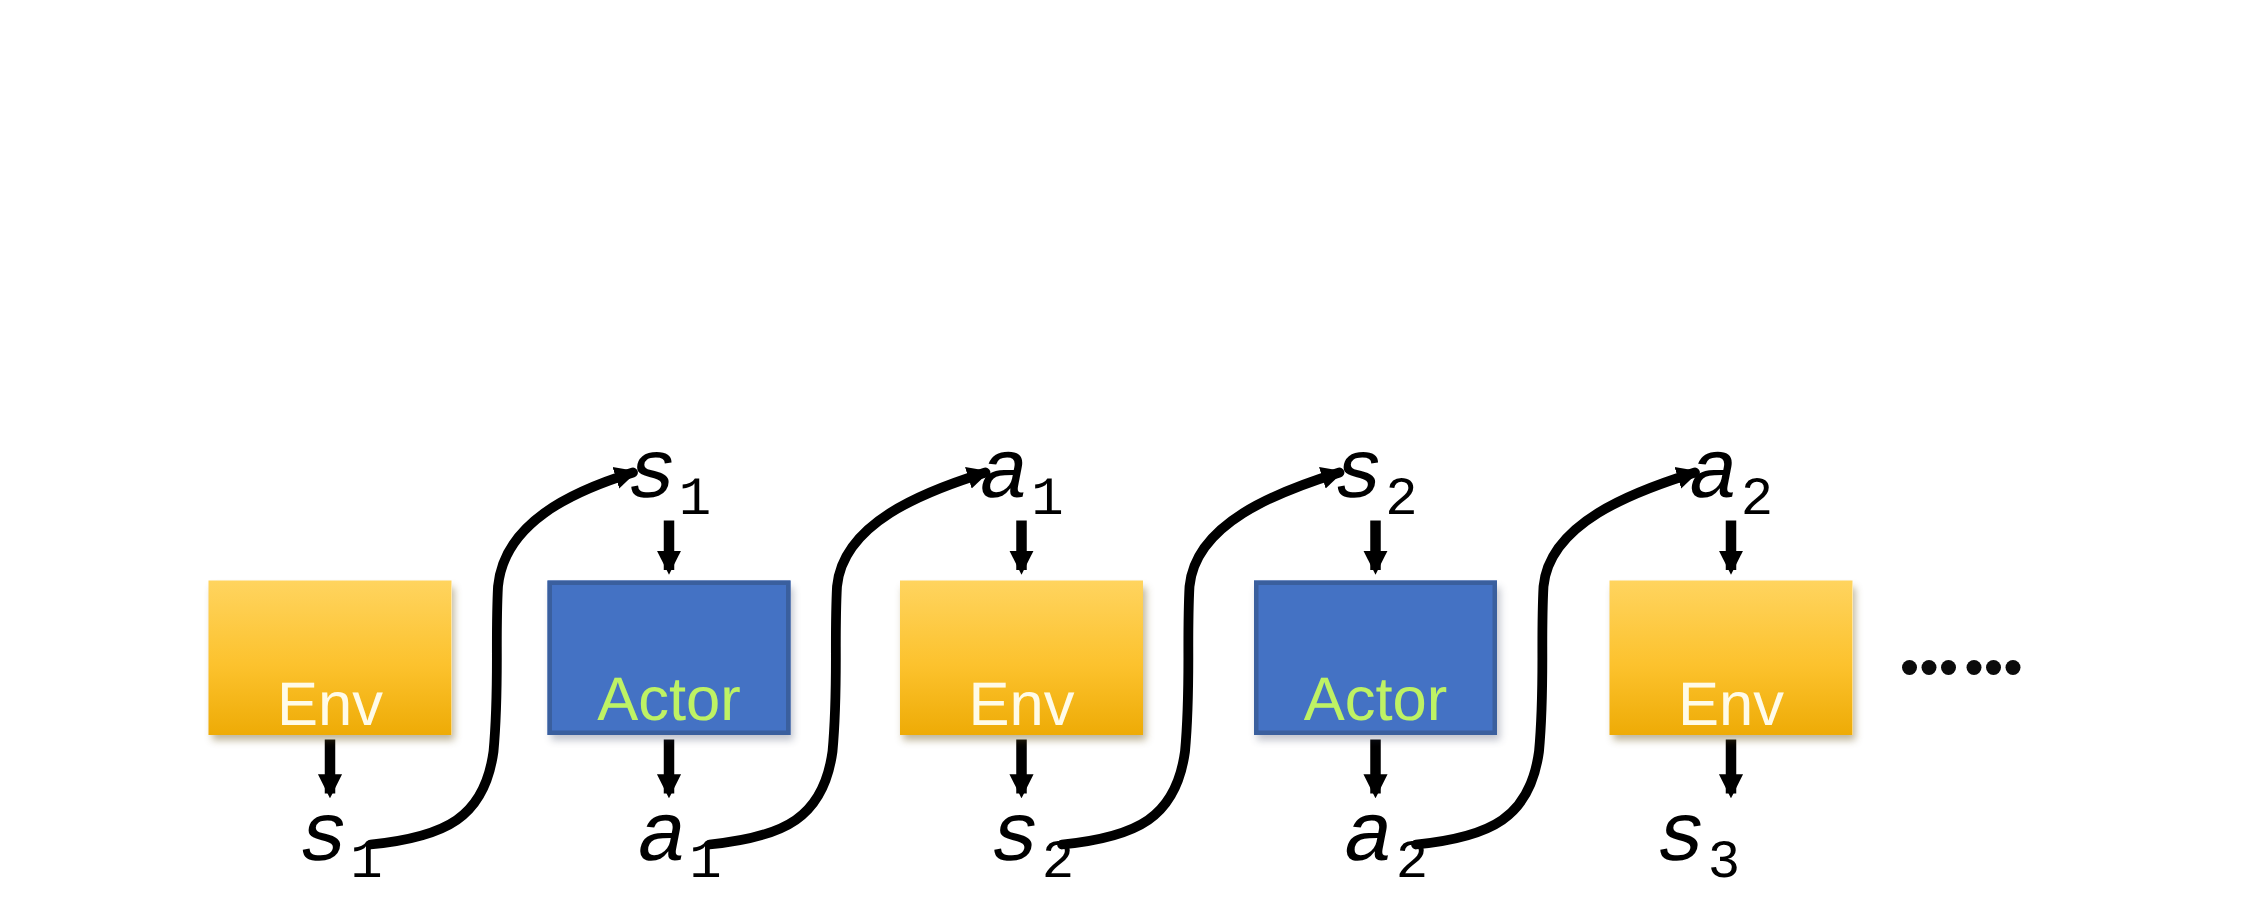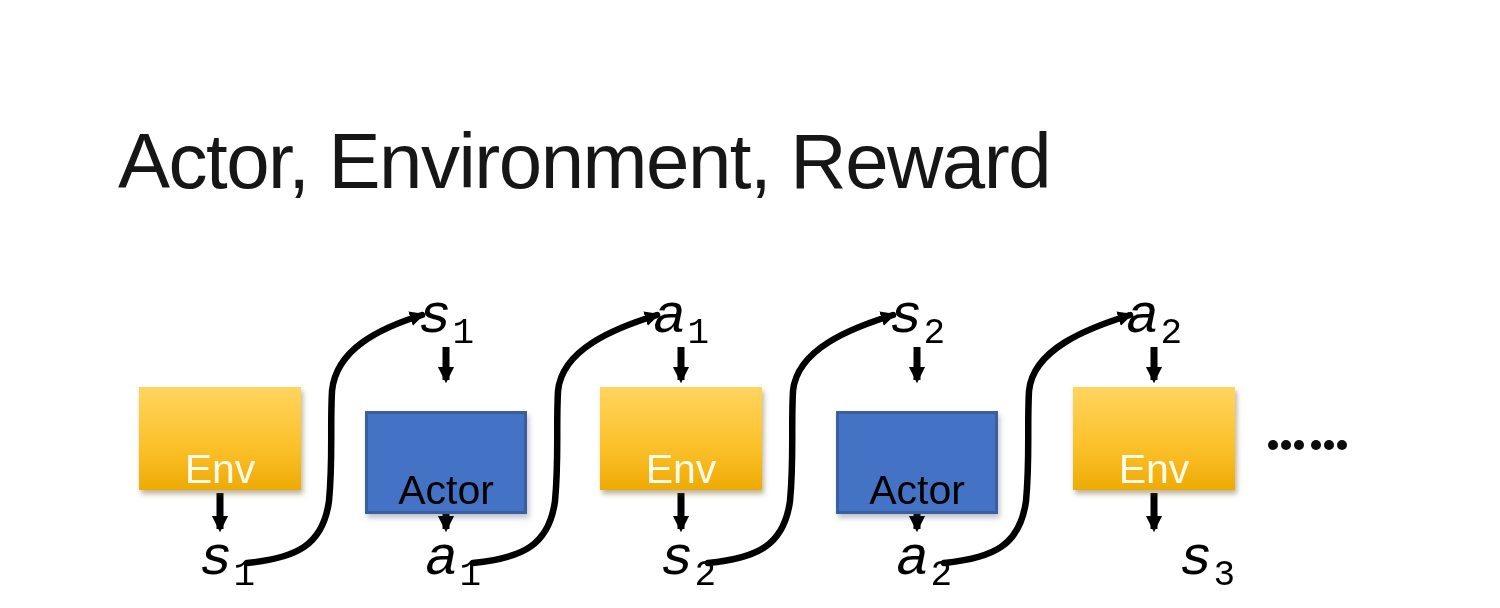--- a/index.html
+++ b/index.html
@@ -20,42 +20,40 @@
     font-size:41px;line-height:1;
   }
   .box.env{
     background:linear-gradient(180deg,var(--env-top,#FFD45F) 0%,#FCC22D 55%,var(--env-bottom,#EEAB06) 100%);
     color:#FFFBE8;
     box-shadow:2px 4px 5px rgba(110,90,30,.45);
   }
   .box.actor{
     background:var(--actor-fill,#4472C4);
     border:3px solid var(--actor-border,#3A5F9E);
-    color:#000000;
+    color:#bef264;
     box-shadow:2px 4px 5px rgba(50,60,90,.3);
-    margin-top:24px;
   }
   .sym{
     position:absolute;transform:translate(-50%,-50%);
     font-family:Liberation Mono, monospace;font-style:italic;
     font-size:56px;line-height:1;color:#000;white-space:nowrap;
   }
   .sym .sub{
     font-style:normal;font-size:36px;vertical-align:-11px;margin-left:1px;
   }
   .dot{
     position:absolute;width:10px;height:10px;border-radius:50%;
     background:#0b0b0b;
   }
 </style>
 </head>
 <body>
 
 <div class="slide">
-  <h1 class="title">Actor, Environment, Reward</h1>
   <div class="diagram" id="diagram">
       <svg class="arrows" viewBox="0 0 1500 608">
         <defs>
           <marker id="ah" viewBox="0 0 10 10" refX="8" refY="5" markerWidth="2.3" markerHeight="3" orient="auto-start-reverse">
             <path d="M0,0 L10,5 L0,10 Z" fill="#000000"></path>
           </marker>
         </defs>
         <path d="M 446 347 L 446 380" stroke="#000000" stroke-width="7" stroke-linecap="butt" fill="none" marker-end="url(#ah)"></path>
         <path d="M 681 347 L 681 380" stroke="#000000" stroke-width="7" stroke-linecap="butt" fill="none" marker-end="url(#ah)"></path>
         <path d="M 917 347 L 917 380" stroke="#000000" stroke-width="7" stroke-linecap="butt" fill="none" marker-end="url(#ah)"></path>
@@ -86,21 +84,21 @@
         <span>Env</span>
       </div>
       <span class="sym" style="left: 446px; top: 320px;"><span>s</span><span class="sub">1</span></span>
       <span class="sym" style="left: 681px; top: 320px;"><span>a</span><span class="sub">1</span></span>
       <span class="sym" style="left: 917px; top: 320px;"><span>s</span><span class="sub">2</span></span>
       <span class="sym" style="left: 1154px; top: 320px;"><span>a</span><span class="sub">2</span></span>
       <span class="sym" style="left: 227px; top: 562px;"><span>s</span><span class="sub">1</span></span>
       <span class="sym" style="left: 453px; top: 562px;"><span>a</span><span class="sub">1</span></span>
       <span class="sym" style="left: 688px; top: 562px;"><span>s</span><span class="sub">2</span></span>
       <span class="sym" style="left: 924px; top: 562px;"><span>a</span><span class="sub">2</span></span>
-      <span class="sym" style="left: 1207px; top: 562px;"><span>s</span><span class="sub">3</span></span>
+      <span class="sym" style="left: 1132px; top: 562px;"><span>s</span><span class="sub">3</span></span>
       <div>
         <span class="dot" style="left: 1268px; top: 440px;"></span>
         <span class="dot" style="left: 1281px; top: 440px;"></span>
         <span class="dot" style="left: 1294px; top: 440px;"></span>
         <span class="dot" style="left: 1311px; top: 440px;"></span>
         <span class="dot" style="left: 1324px; top: 440px;"></span>
         <span class="dot" style="left: 1337px; top: 440px;"></span>
       </div>
     </div>
 </div>

